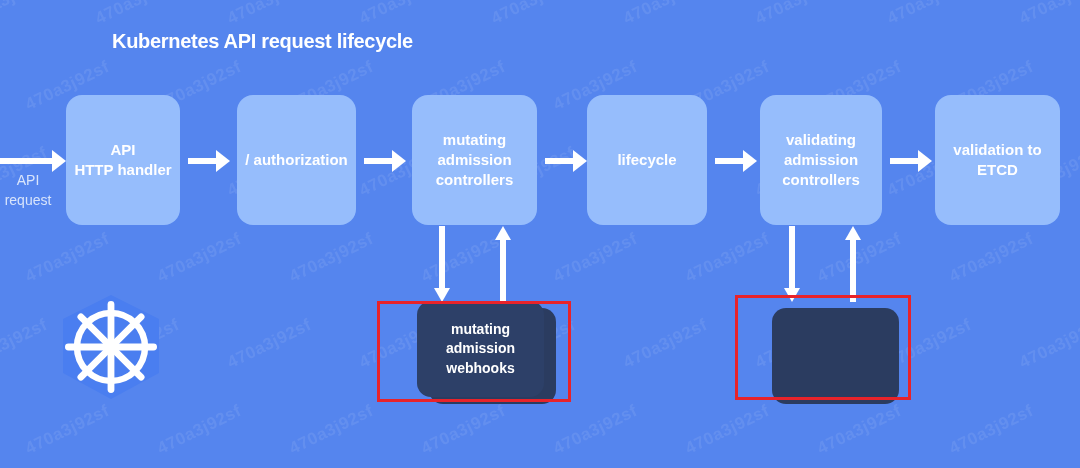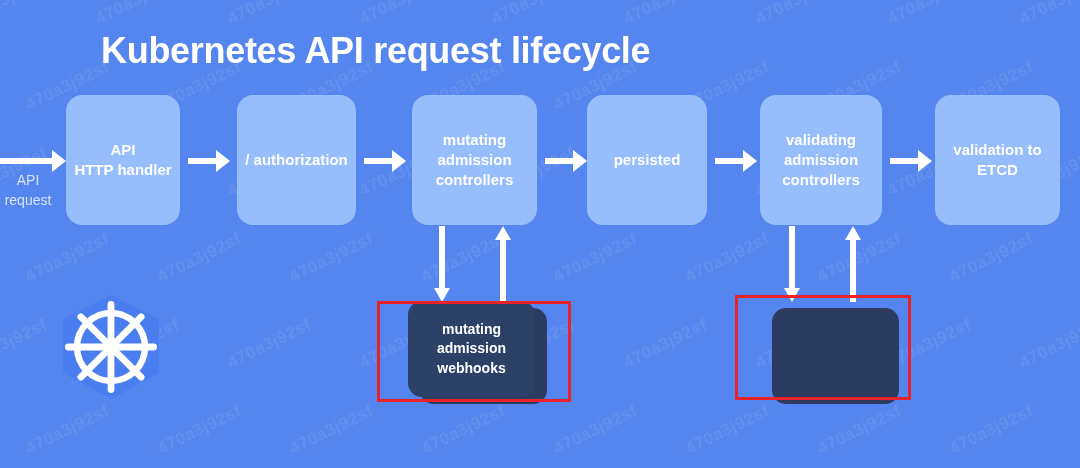--- a/index.html
+++ b/index.html
@@ -31,23 +31,23 @@
     color: rgba(255,255,255,0.085);
     transform: rotate(-26deg);
     white-space: nowrap;
     pointer-events: none;
     letter-spacing: 0.5px;
   }
 
   
   #title {
     position: absolute;
-    left: 101px;
+    left: 112px;
     top: 30px;
-    font-size: 36px;
+    font-size: 20px;
     font-weight: 700;
     color: #ffffff;
     letter-spacing: -0.3px;
     white-space: nowrap;
   }
 
   
   .stage-box {
     position: absolute;
     background: #96bdfc;
@@ -275,21 +275,21 @@
     </div>
   </div>
 
   <div class="harrow" style="left:545px; top:150px; width:42px;">
     <div class="shaft" style="width:28px;"></div>
     <div class="head" style="left:28px;"></div>
   </div>
 
   <div class="stage-box" style="left:587px; top:95px; width:120px; height:130px;">
     <div>
-      <span>persisted</span>
+      <span>lifecycle</span>
     </div>
   </div>
 
   <div class="harrow" style="left:715px; top:150px; width:42px;">
     <div class="shaft" style="width:28px;"></div>
     <div class="head" style="left:28px;"></div>
   </div>
 
   <div class="stage-box" style="left:760px; top:95px; width:122px; height:130px;">
     <div>
@@ -322,21 +322,21 @@
 
   <div class="varrow down" style="left:784px; top:226px; height:76px;">
     <div class="vshaft"></div>
     <div class="vhead"></div>
   </div>
   <div class="varrow up" style="left:845px; top:226px; height:76px;">
     <div class="vshaft"></div>
     <div class="vhead"></div>
   </div>
 
-  <div class="webhook-group" style="left:408px; top:301px; width:145px; height:110px;">
+  <div class="webhook-group" style="left:417px; top:301px; width:145px; height:110px;">
     <div class="webhook-back"></div>
     <div class="webhook-front">
       <div>
         <span>mutating</span>
         <span>admission</span>
         <span>webhooks</span>
       </div>
     </div>
   </div>
 

